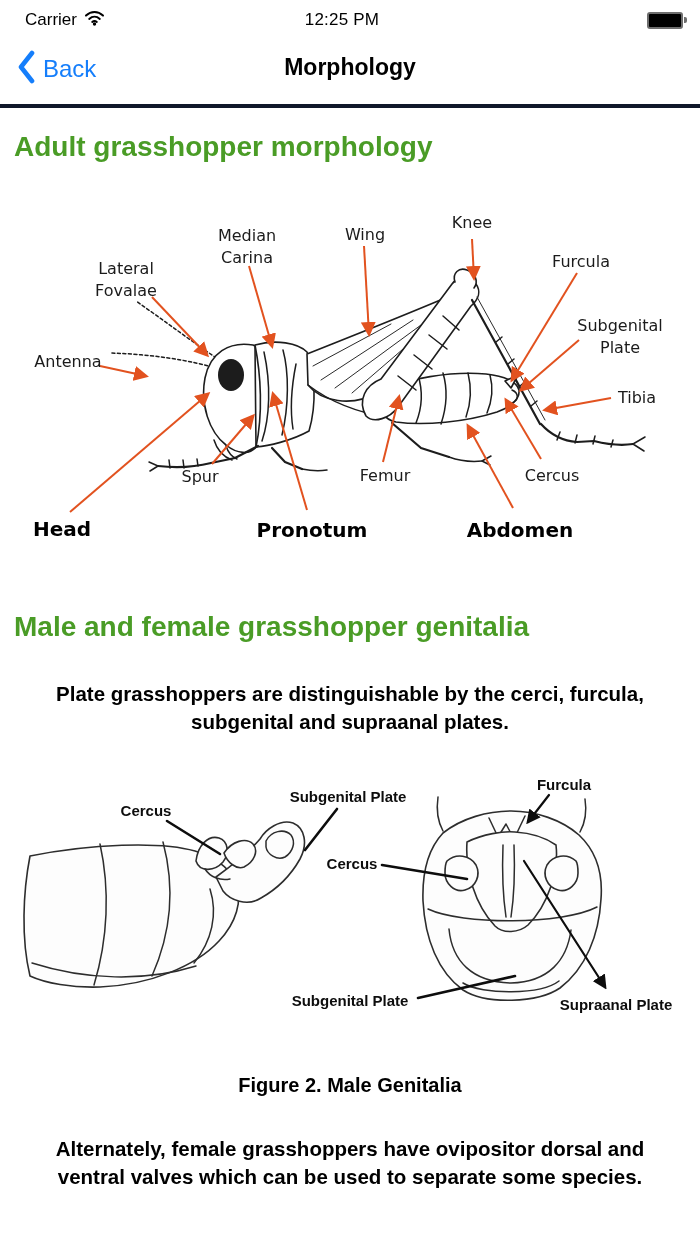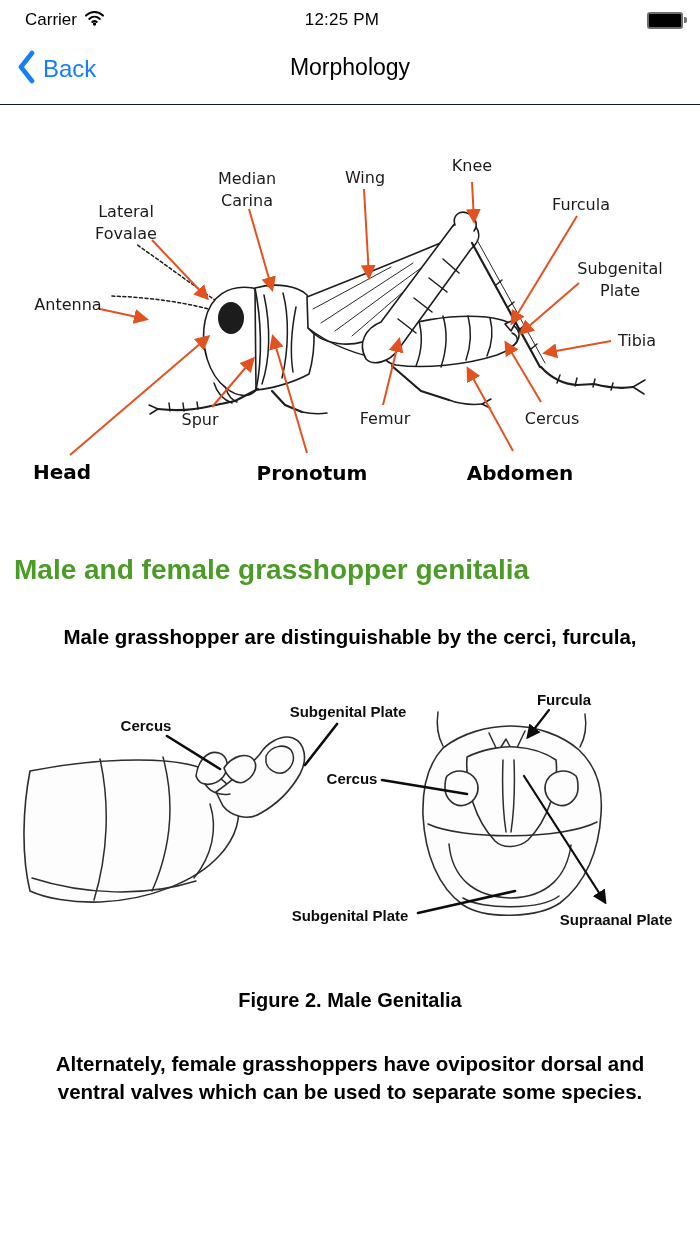--- a/index.html
+++ b/index.html
@@ -14,25 +14,25 @@
     font-size:17px;color:#000;padding-left:24px;
   }
   .sb-left{position:absolute;left:25px;top:0;height:40px;display:flex;align-items:center;gap:7px;}
   .sb-time{position:absolute;left:0;right:16px;text-align:center;top:0;line-height:40px;letter-spacing:.2px;}
   .sb-right{position:absolute;right:13px;top:0;height:40px;display:flex;align-items:center;}
   .batt{display:flex;align-items:center;}
   .batt-body{width:32px;height:13px;background:#000;border:2px solid #6d6d6d;border-radius:3px;}
   .batt-nub{width:3px;height:6px;background:#6d6d6d;border-radius:0 2px 2px 0;margin-left:1px;}
   
   .nav-bar{
-    height:64px;position:relative;border-bottom:1px solid #0f172a;background:#fff;
+    height:64px;position:relative;border-bottom:4px solid #0f172a;background:#fff;
   }
   .nav-title{
     position:absolute;left:0;right:0;text-align:center;top:14px;
-    font-size:23px;font-weight:normal;color:#000;
+    font-size:23px;font-weight:bold;color:#000;
   }
   .back-button{
     position:absolute;left:18px;top:10px;display:flex;align-items:center;gap:8px;
     color:#157efb;cursor:pointer;
   }
   .back-label{font-size:24px;color:#157efb;}
   
   .content{position:relative;}
   .green-heading{
     margin:24px 0 0 14px;font-size:28px;line-height:30px;font-weight:bold;color:#4a9c26;
@@ -95,20 +95,21 @@
         <path d="M14,3 L3,17 L14,31" stroke="#157efb" stroke-width="4.6" fill="none" stroke-linecap="round" stroke-linejoin="round"></path>
       </svg>
     </span>
     <span class="back-label">Back</span>
   </div>
   <div class="nav-title">Morphology</div>
 </div>
 
 <div class="content">
 
+  <div class="green-heading">Adult grasshopper morphology</div>
 
   <svg class="fig fig1" width="700" height="370" viewBox="0 0 700 370">
     <defs>
       <marker id="ra" viewBox="0 0 10 10" refX="8" refY="5" markerWidth="7.5" markerHeight="7.5" orient="auto">
         <path d="M0,0 L10,5 L0,10 z" fill="#e2521f"></path>
       </marker>
       <marker id="ba" viewBox="0 0 10 10" refX="8" refY="5" markerWidth="6.5" markerHeight="6.5" orient="auto">
         <path d="M0,0 L10,5 L0,10 z" fill="#0d0d0d"></path>
       </marker>
     </defs>
@@ -216,21 +217,22 @@
       <text class="lbl" x="552" y="287">Cercus</text>
       <text class="lbl-b" x="62" y="342">Head</text>
       <text class="lbl-b" x="312" y="343">Pronotum</text>
       <text class="lbl-b" x="520" y="343">Abdomen</text>
     </g>
   </svg>
 
   <div class="green-heading second">Male and female grasshopper genitalia</div>
 
   <div class="para">
-    <div>Male grasshopper are distinguishable by the cerci, furcula,</div>
+    <div>Plate grasshoppers are distinguishable by the cerci, furcula,</div>
+    <div>subgenital and supraanal plates.</div>
   </div>
 
   <svg class="fig fig2" width="700" height="290" viewBox="0 0 700 290">
 
     <g>
       <path class="ink2f" d="M30,107 C90,95 160,92 195,102 C215,108 228,118 236,132 C243,152 236,174 219,192 C196,217 150,236 100,238 C72,239 45,234 30,227 C21,190 23,143 30,107 Z"></path>
       <path class="ink2f" d="M216,128 C230,118 248,104 260,90 C266,80 280,70 293,74 C305,79 308,95 300,110 C291,126 277,140 261,149 C247,158 230,151 223,142 Z"></path>
       <path class="ink2" d="M266,92 C271,82 284,79 291,86 C296,93 293,103 285,108 C277,112 267,105 266,98 Z"></path>
       <path class="ink2f" d="M196,112 C198,96 208,86 219,89 C228,92 230,104 223,113 C215,122 200,124 196,112 Z"></path>
       <path class="ink2f" d="M224,104 C232,92 246,88 253,95 C259,102 254,113 244,118 C236,121 227,113 224,104 Z"></path>

